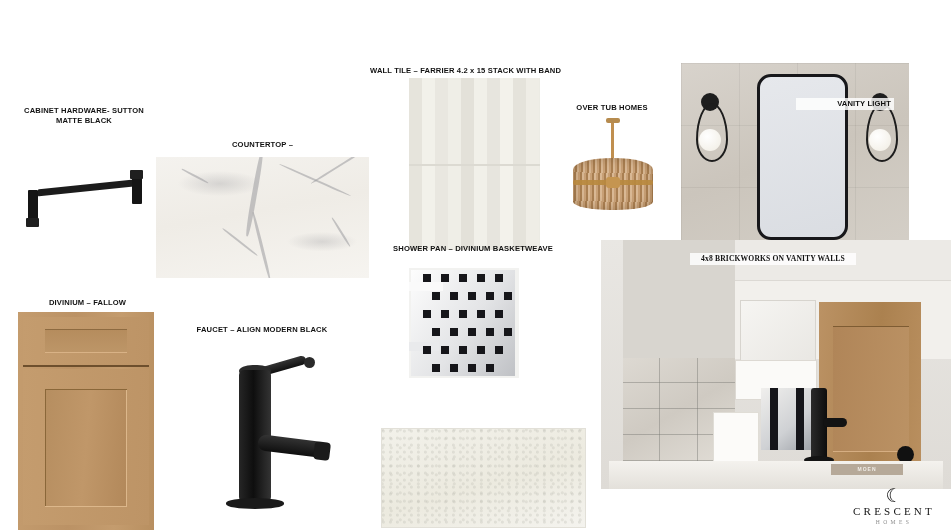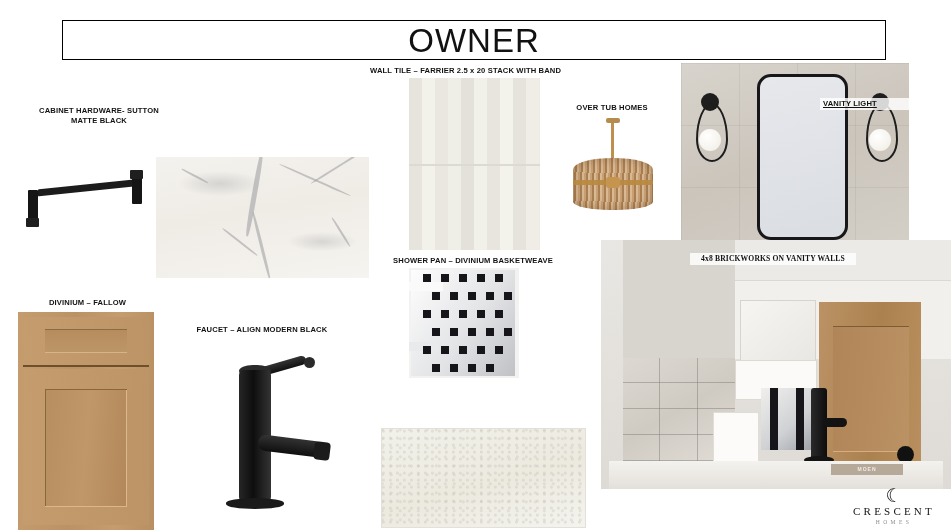--- a/index.html
+++ b/index.html
@@ -158,45 +158,43 @@
   .logo{position:absolute;left:845px;top:486px;width:98px;height:40px;text-align:center;}
   .logo-mark{font-size:19px;line-height:19px;color:#141414;font-family:"Liberation Serif",serif;}
   .logo-name{font-size:11px;letter-spacing:3.2px;color:#141414;font-family:"Liberation Serif",serif;line-height:13px;}
   .logo-sub{font-size:5.6px;letter-spacing:3.4px;color:#8d8d8d;font-family:"Liberation Serif",serif;line-height:8px;}
 </style>
 </head>
 <body>
 
 <div id="board">
 
-  <div class="title-box">
-    <div class="title-text">OWNER</div>
-  </div>
-
-  <div class="cap" style="left:19px;top:106px;width:160px;">CABINET HARDWARE- SUTTON
+
+  <div class="cap" style="left:4px;top:106px;width:160px;">CABINET HARDWARE- SUTTON
 MATTE BLACK</div>
   <div class="pull-wrap">
     <div class="pull-bar"></div>
     <div class="pull-foot l"></div>
     <div class="pull-foot r"></div>
     <div class="pull-cap l"></div>
     <div class="pull-cap r"></div>
   </div>
 
+  <div class="cap" style="left:160px;top:140px;width:205px;">COUNTERTOP –</div>
   <div class="sw countertop">
     <div class="vein" style="left:96px;top:-6px;width:5px;height:86px;transform:rotate(10deg);"></div>
     <div class="vein" style="left:104px;top:54px;width:3px;height:70px;transform:rotate(-14deg);"></div>
     <div class="vein" style="left:120px;top:22px;width:78px;height:2.4px;transform:rotate(24deg);"></div>
     <div class="vein" style="left:150px;top:8px;width:66px;height:2px;transform:rotate(-32deg);"></div>
     <div class="vein" style="left:24px;top:18px;width:30px;height:2px;transform:rotate(28deg);"></div>
     <div class="vein" style="left:62px;top:84px;width:44px;height:2px;transform:rotate(38deg);"></div>
     <div class="vein" style="left:168px;top:74px;width:34px;height:2px;transform:rotate(58deg);"></div>
   </div>
 
-  <div class="cap" style="left:370px;top:66px;width:214px;text-align:left;">WALL TILE – FARRIER 2.5 x 20 STACK WITH BAND</div>
+  <div class="cap" style="left:370px;top:66px;width:214px;text-align:left;">WALL TILE – FARRIER 4.2 x 15 STACK WITH BAND</div>
   <div class="sw walltile">
     <div class="wt-col" style="left:0;background:#e6e4dc;"></div>
     <div class="wt-col" style="left:13px;background:#f2f1ea;"></div>
     <div class="wt-col" style="left:26px;background:#e9e7e0;"></div>
     <div class="wt-col" style="left:39px;background:#efeee7;"></div>
     <div class="wt-col" style="left:52px;background:#e3e1d9;"></div>
     <div class="wt-col" style="left:65px;background:#f1f0e9;"></div>
     <div class="wt-col" style="left:78px;background:#e7e5de;"></div>
     <div class="wt-col" style="left:91px;background:#f3f2eb;"></div>
     <div class="wt-col" style="left:104px;background:#e5e3db;"></div>
@@ -219,23 +217,23 @@
       <div class="loop"></div>
       <div class="globe"></div>
     </div>
     <div class="mirror"></div>
     <div class="sconce r">
       <div class="knob"></div>
       <div class="loop"></div>
       <div class="globe"></div>
     </div>
   </div>
-  <div class="cap ovl" style="left:820px;top:98px;width:92px;text-align:left;text-decoration:underline;">VANITY LIGHT</div>
-
-  <div class="cap" style="left:378px;top:256px;width:190px;">SHOWER PAN – DIVINIUM BASKETWEAVE</div>
+  <div class="cap ovl" style="left:796px;top:98px;width:92px;text-align:right;">VANITY LIGHT</div>
+
+  <div class="cap" style="left:378px;top:244px;width:190px;">SHOWER PAN – DIVINIUM BASKETWEAVE</div>
   <div class="sw showerpan">
     <div class="bw-tile" style="left:2px;top:2px;width:104px;height:106px;"></div>
     <div class="bw-tile" style="left:0px;top:14px;width:34px;height:9px;background:#fafafa;"></div>
     <div class="bw-tile" style="left:0px;top:74px;width:30px;height:9px;background:#e9eaec;"></div>
     <div class="bw-dot" style="left:14px;top:6px;"></div>
     <div class="bw-dot" style="left:32px;top:6px;"></div>
     <div class="bw-dot" style="left:50px;top:6px;"></div>
     <div class="bw-dot" style="left:68px;top:6px;"></div>
     <div class="bw-dot" style="left:86px;top:6px;"></div>
     <div class="bw-dot" style="left:23px;top:24px;"></div>

